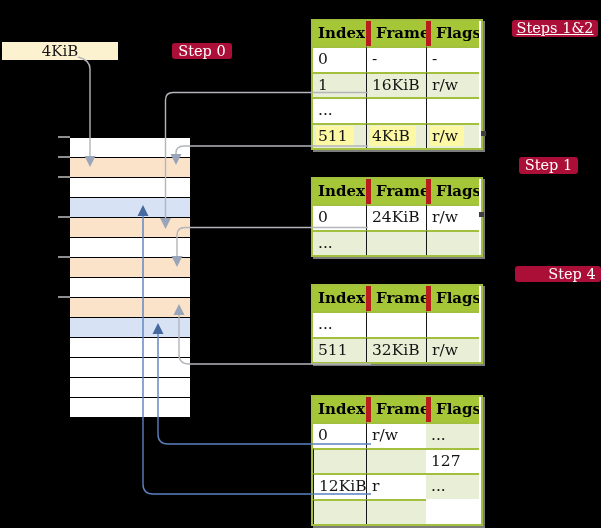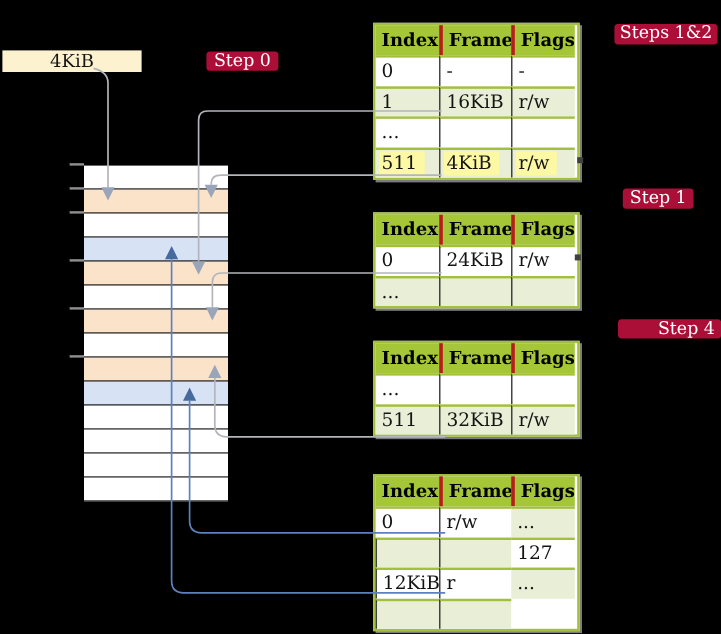--- a/index.html
+++ b/index.html
@@ -12,21 +12,21 @@
     position:absolute;left:2px;top:42px;width:116px;height:18px;
     background:var(--label-bg,#fcf2d0);color:#151515;font-size:15px;line-height:18px;
     text-align:center;
   }
   
   .badge{
     position:absolute;background:var(--badge-bg,#ab0e36);color:var(--badge-text,#fff);
     font-size:14.5px;text-align:center;border-radius:3px;
   }
   .b-step0  {left:172px;top:43px; width:60px;height:16px;line-height:16px;}
-  .b-steps12{left:512px;top:20px; width:86px;height:17px;line-height:17px;}
+  .b-steps12{left:512px;top:20px; width:86px;height:17px;line-height:17px;text-decoration:underline;}
   .b-step3  {left:519px;top:157px;width:59px;height:17px;line-height:17px;}
   .b-step4  {left:515px;top:266px;width:58px;height:16px;line-height:16px;padding-left:28px;}
   
   .memcol{
     position:absolute;left:70px;top:137px;width:120px;height:281px;
     border-top:1px solid #000;z-index:1;
   }
   .mem-row{width:120px;height:20px;border-bottom:1px solid #000;box-sizing:border-box;background:#fff;}
   .tick{position:absolute;left:58px;width:12px;height:2px;background:#8f8f8f;z-index:1;}
   .tk1{top:136px}.tk2{top:156px}.tk3{top:176px}.tk4{top:216px}.tk5{top:256px}.tk6{top:296px}
@@ -42,21 +42,21 @@
   .tpos2{top:177px;grid-template-rows:25px repeat(2,25.5px);}
   .tpos3{top:284px;grid-template-rows:25px repeat(2,25.5px);}
   .tpos4{top:395px;grid-template-rows:25px repeat(4,25.5px);}
   .cell{
     box-sizing:border-box;padding-left:5px;font-size:15.5px;color:#141414;
     line-height:24px;white-space:nowrap;overflow:hidden;
   }
   .cell.h{
     background:var(--table-header-bg,#a5c636);color:#000000;font-weight:bold;font-size:15px;
   }
-  .cell.h.c2,.cell.h.c3{border-left:3px solid #b91c1c;}
+  .cell.h.c2,.cell.h.c3{border-left:5px solid #b91c1c;}
   .cell.b{border-top:2px solid var(--table-border,#a2bf3e);line-height:22px;}
   .cell.b.c2,.cell.b.c3{border-left:1px solid #161616;}
   .rg{background:var(--row-green,#e9efd6);}
   .hl{background:var(--highlight-yellow,#fcf8a4);padding:1px 6px 1px 2px;margin-left:-2px;}
   
   .overlay{position:absolute;left:0;top:0;z-index:3;pointer-events:none;}
   .gline{stroke:var(--connector-gray,#b2b5ba);stroke-width:1.4;fill:none;}
   .garrow{fill:var(--gray-arrow,#9aa5b9);}
   .bline{stroke:var(--connector-blue,#5c81bf);stroke-width:1.4;fill:none;}
   .barrow{fill:var(--blue-arrow,#46699e);}

